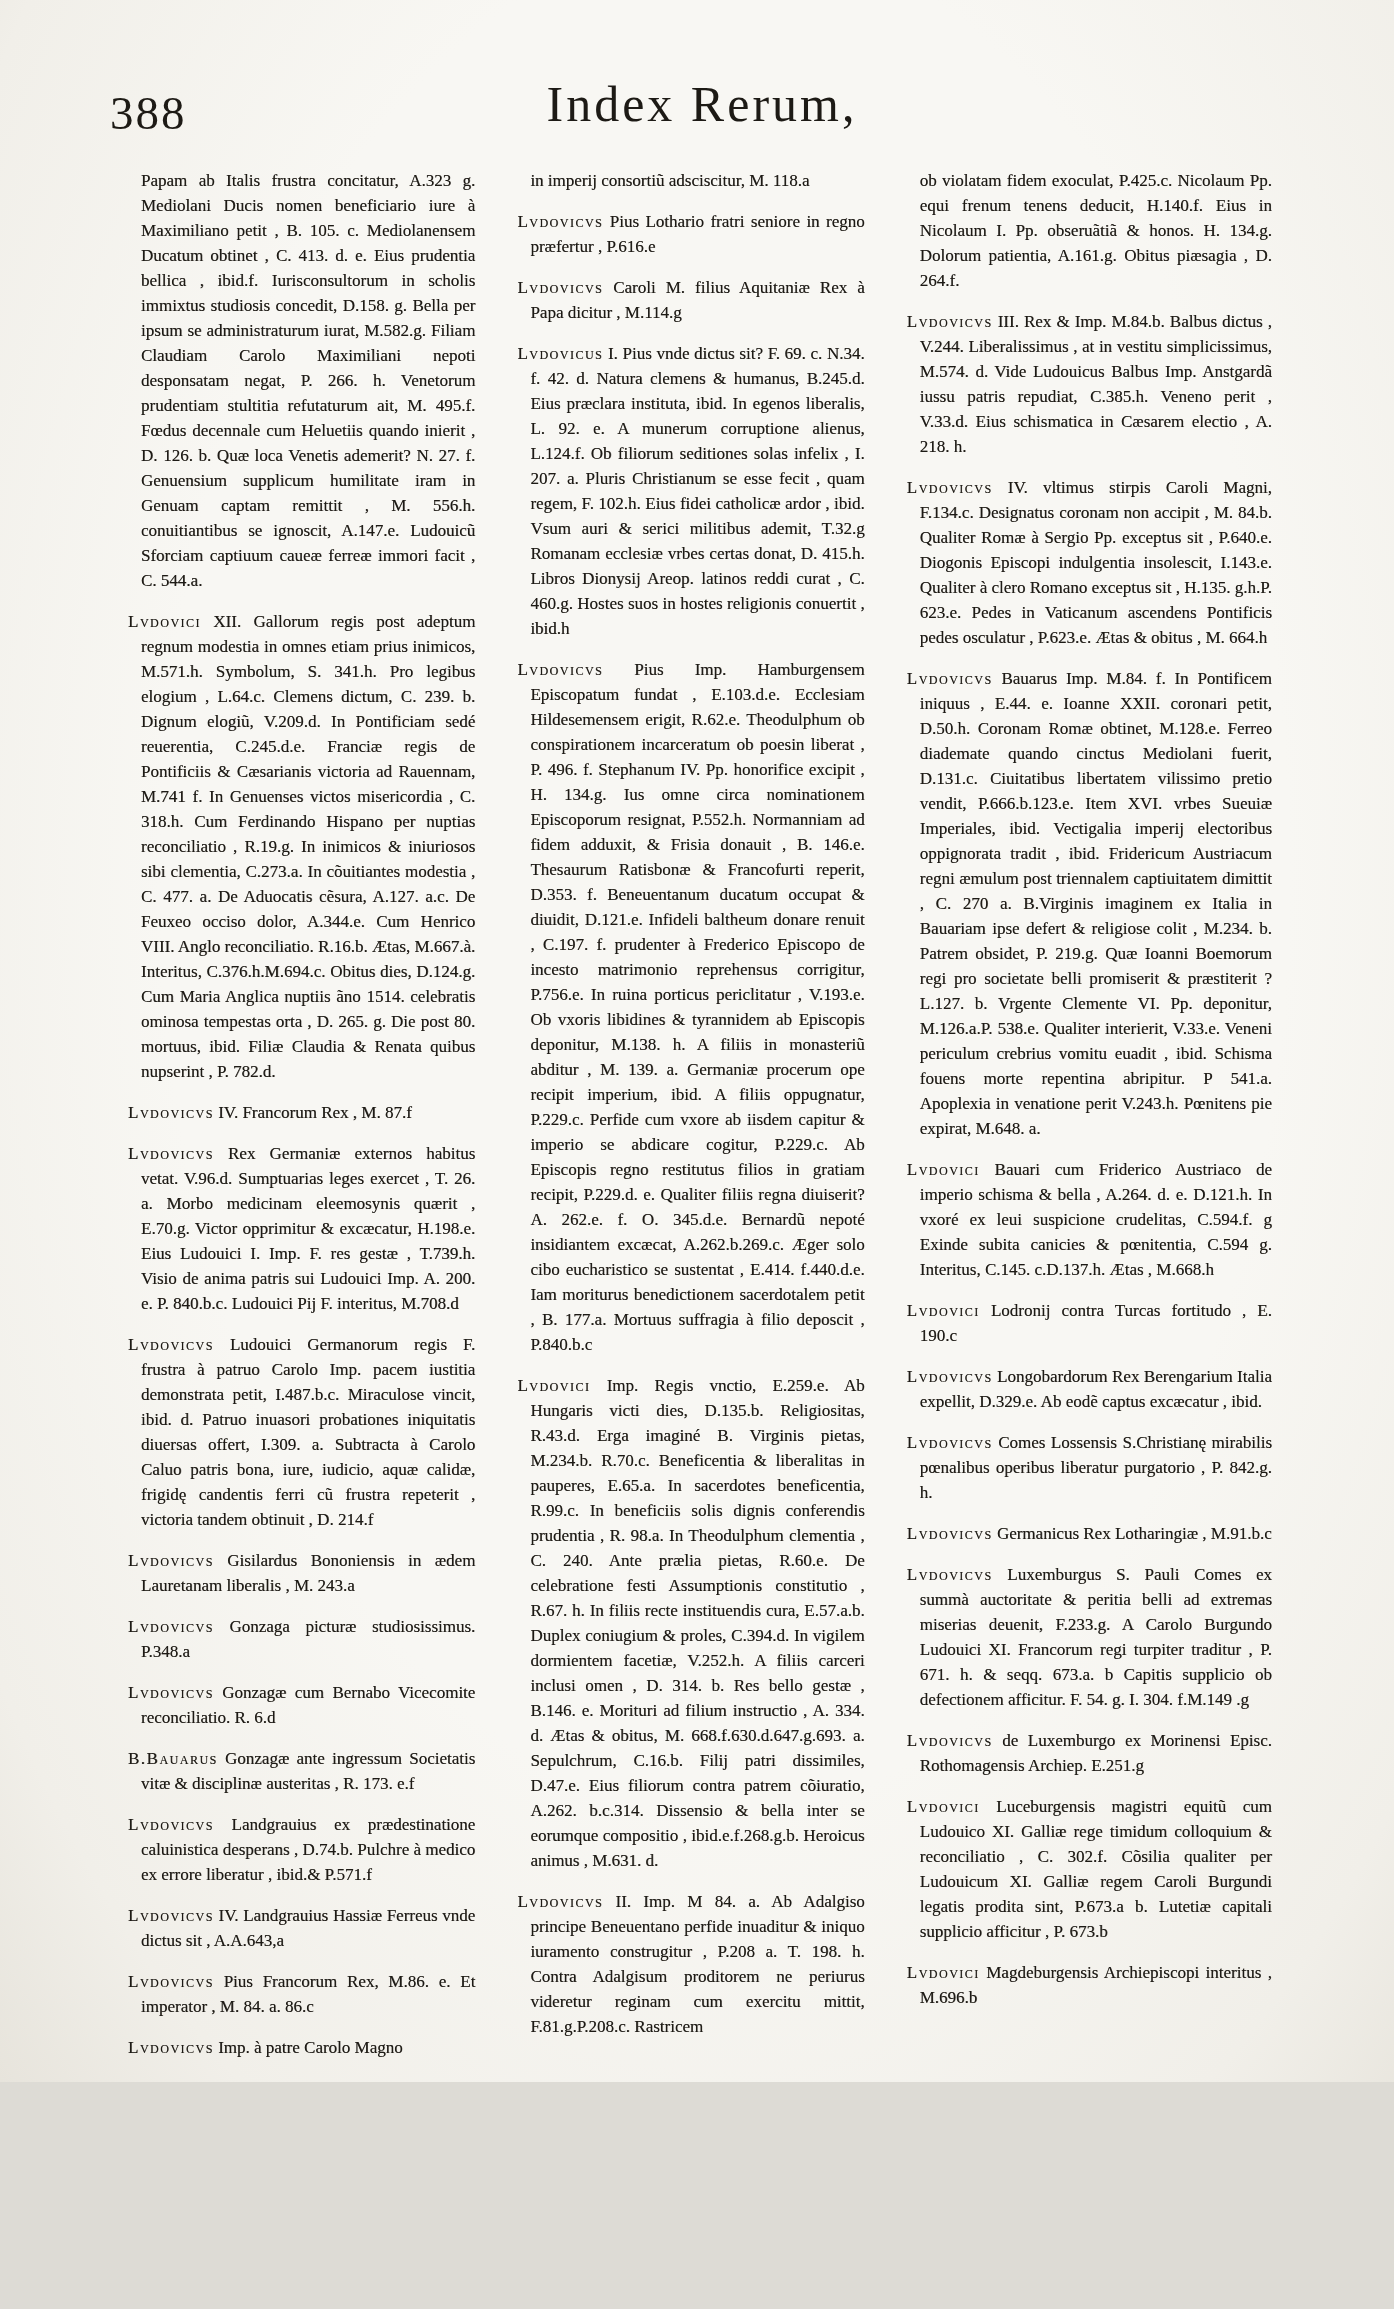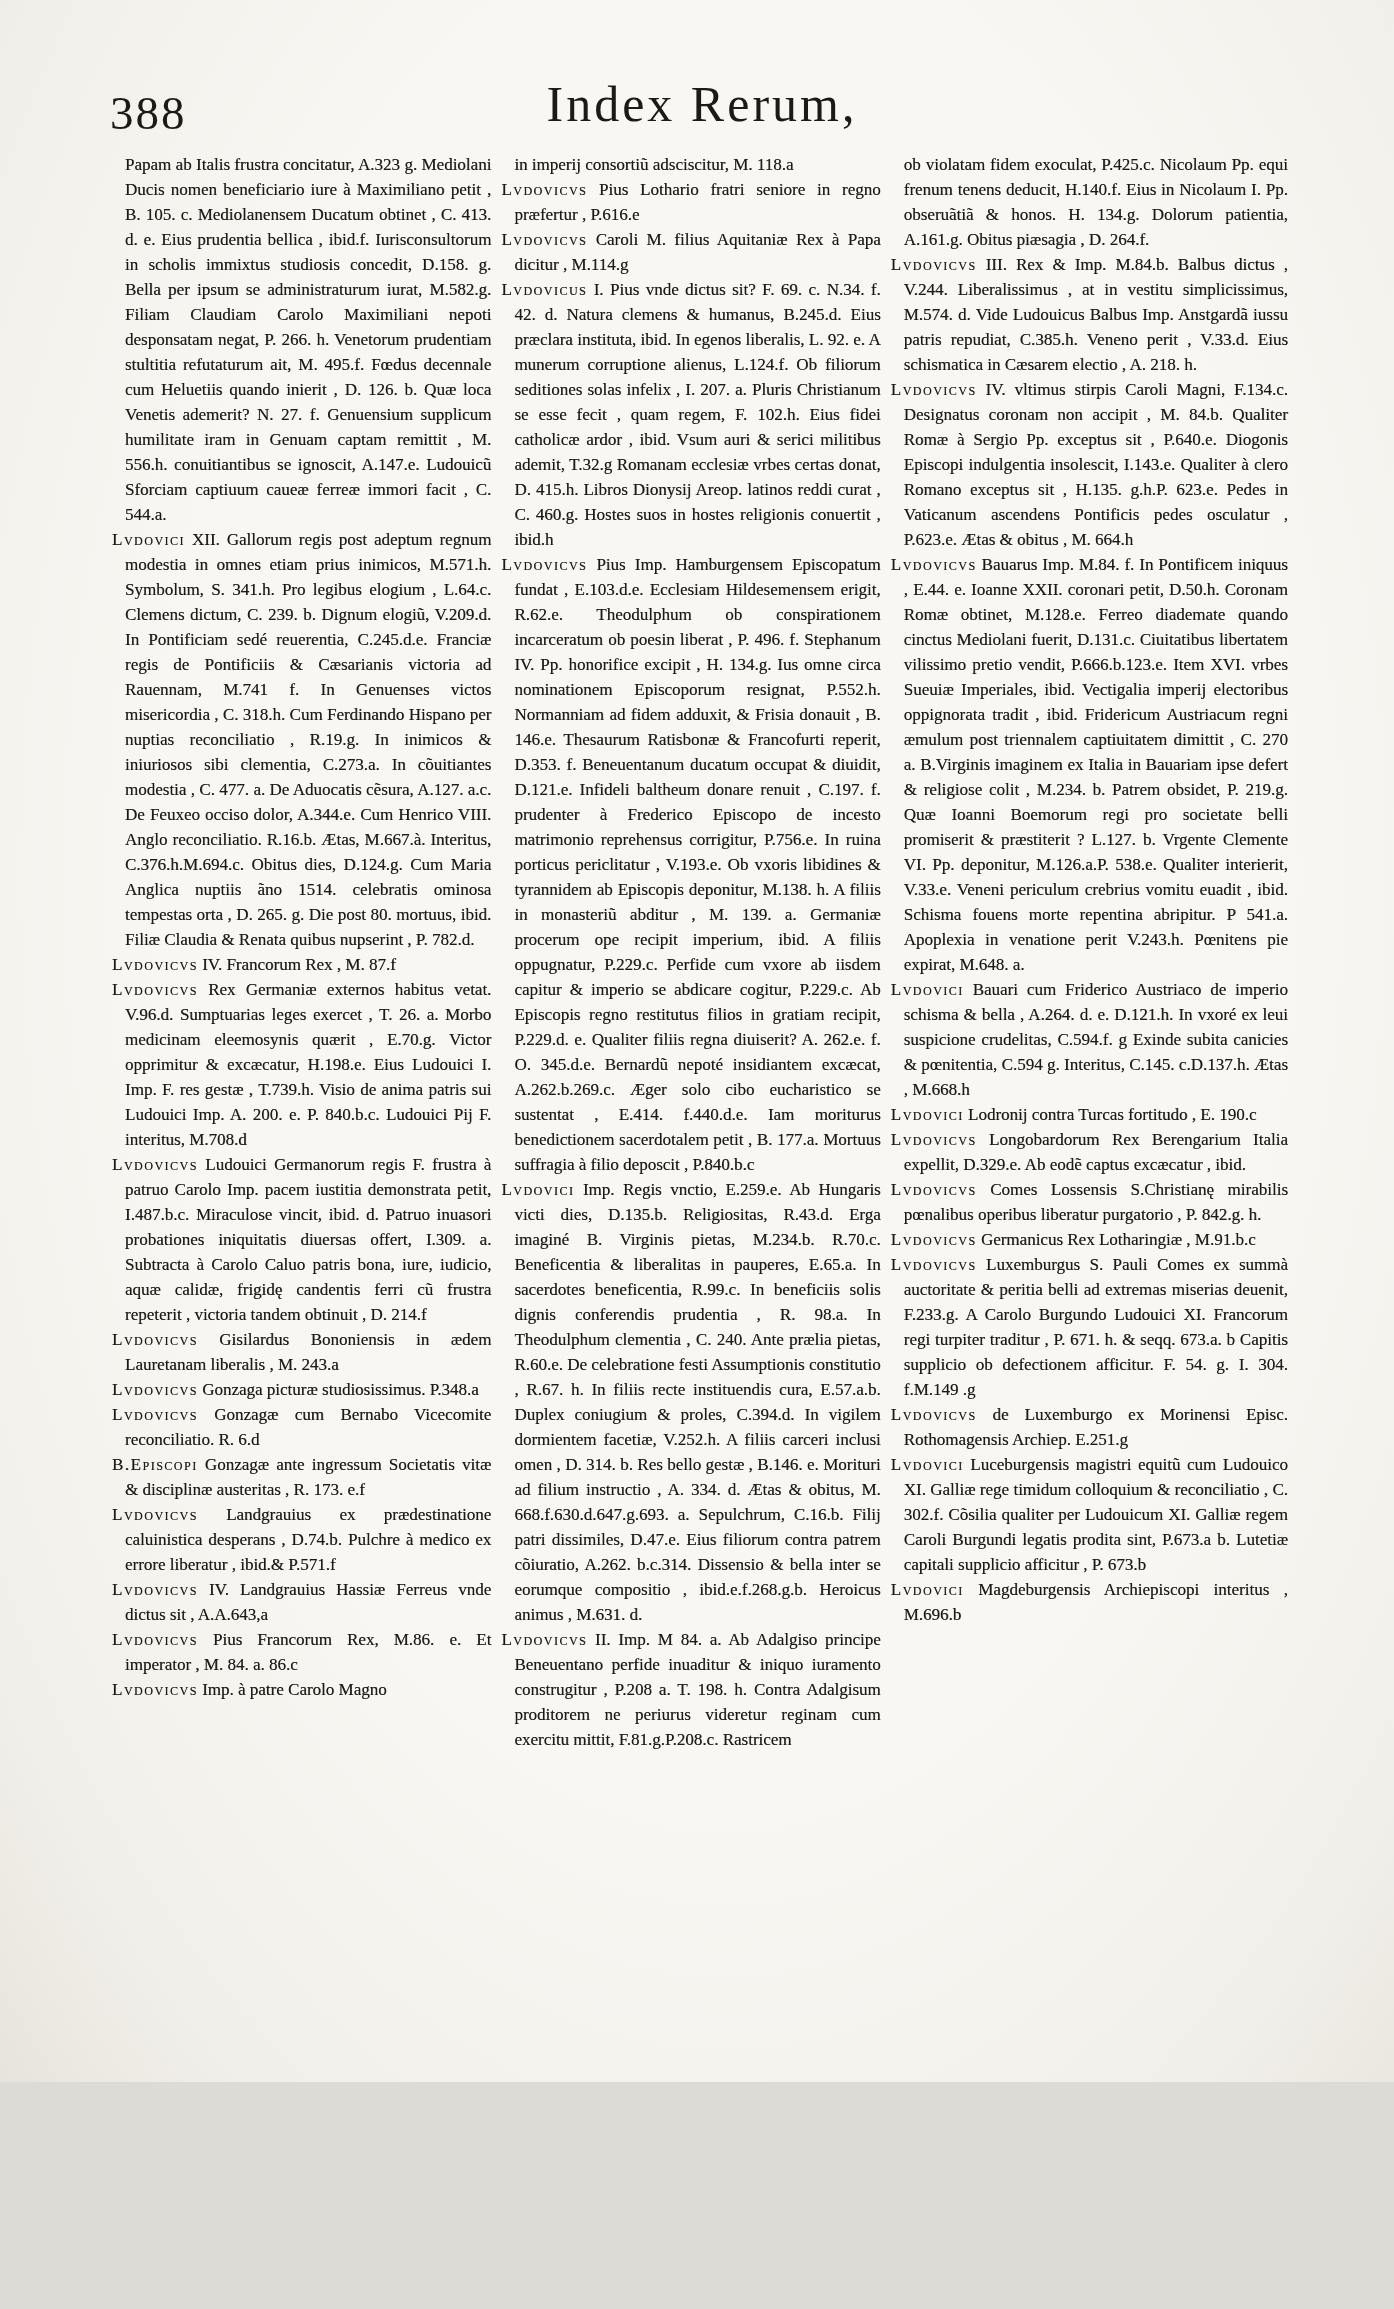--- a/index.html
+++ b/index.html
@@ -45,21 +45,21 @@
   }
   .col {
     width: 382px;
     font-size: 17px;
     line-height: 25px;
     text-align: justify;
     text-shadow: 0.3px 0.3px 0 rgba(25,20,12,0.55);
   }
   .col:last-child { width: 400px; }
   .entry {
-    margin: 0;
+    margin: 16px;
     text-indent: -13px;
     padding-left: 13px;
   }
   .entry.cont {
     text-indent: 0;
   }
   .headword {
     font-variant: small-caps;
     letter-spacing: 1.5px;
     font-weight: 500;
@@ -84,21 +84,21 @@
   <div class="cols">
     <div class="col">
         <p class="entry cont">Papam ab Italis frustra concitatur, A.323 g. Mediolani Ducis nomen beneficiario iure à Maximiliano petit , B. 105. c. Mediolanensem Ducatum obtinet , C. 413. d. e. Eius prudentia bellica , ibid.f. Iurisconsultorum in scholis immixtus studiosis concedit, D.158. g. Bella per ipsum se administraturum iurat, M.582.g. Filiam Claudiam Carolo Maximiliani nepoti desponsatam negat, P. 266. h. Venetorum prudentiam stultitia refutaturum ait, M. 495.f. Fœdus decennale cum Heluetiis quando inierit , D. 126. b. Quæ loca Venetis ademerit? N. 27. f. Genuensium supplicum humilitate iram in Genuam captam remittit , M. 556.h. conuitiantibus se ignoscit, A.147.e. Ludouicũ Sforciam captiuum caueæ ferreæ immori facit , C. 544.a.</p>
         <p class="entry"><span class="headword">Lvdovici</span> XII. Gallorum regis post adeptum regnum modestia in omnes etiam prius inimicos, M.571.h. Symbolum, S. 341.h. Pro legibus elogium , L.64.c. Clemens dictum, C. 239. b. Dignum elogiũ, V.209.d. In Pontificiam sedé reuerentia, C.245.d.e. Franciæ regis de Pontificiis &amp; Cæsarianis victoria ad Rauennam, M.741 f. In Genuenses victos misericordia , C. 318.h. Cum Ferdinando Hispano per nuptias reconciliatio , R.19.g. In inimicos &amp; iniuriosos sibi clementia, C.273.a. In cõuitiantes modestia , C. 477. a. De Aduocatis cẽsura, A.127. a.c. De Feuxeo occiso dolor, A.344.e. Cum Henrico VIII. Anglo reconciliatio. R.16.b. Ætas, M.667.à. Interitus, C.376.h.M.694.c. Obitus dies, D.124.g. Cum Maria Anglica nuptiis ãno 1514. celebratis ominosa tempestas orta , D. 265. g. Die post 80. mortuus, ibid. Filiæ Claudia &amp; Renata quibus nupserint , P. 782.d.</p>
         <p class="entry"><span class="headword">Lvdovicvs</span> IV. Francorum Rex , M. 87.f</p>
         <p class="entry"><span class="headword">Lvdovicvs</span> Rex Germaniæ externos habitus vetat. V.96.d. Sumptuarias leges exercet , T. 26. a. Morbo medicinam eleemosynis quærit , E.70.g. Victor opprimitur &amp; excæcatur, H.198.e. Eius Ludouici I. Imp. F. res gestæ , T.739.h. Visio de anima patris sui Ludouici Imp. A. 200. e. P. 840.b.c. Ludouici Pij F. interitus, M.708.d</p>
         <p class="entry"><span class="headword">Lvdovicvs</span> Ludouici Germanorum regis F. frustra à patruo Carolo Imp. pacem iustitia demonstrata petit, I.487.b.c. Miraculose vincit, ibid. d. Patruo inuasori probationes iniquitatis diuersas offert, I.309. a. Subtracta à Carolo Caluo patris bona, iure, iudicio, aquæ calidæ, frigidę candentis ferri cũ frustra repeterit , victoria tandem obtinuit , D. 214.f</p>
         <p class="entry"><span class="headword">Lvdovicvs</span> Gisilardus Bononiensis in ædem Lauretanam liberalis , M. 243.a</p>
         <p class="entry"><span class="headword">Lvdovicvs</span> Gonzaga picturæ studiosissimus. P.348.a</p>
         <p class="entry"><span class="headword">Lvdovicvs</span> Gonzagæ cum Bernabo Vicecomite reconciliatio. R. 6.d</p>
-        <p class="entry"><span class="headword">B.Episcopi</span> Gonzagæ ante ingressum Societatis vitæ &amp; disciplinæ austeritas , R. 173. e.f</p>
+        <p class="entry"><span class="headword">B.Bauarus</span> Gonzagæ ante ingressum Societatis vitæ &amp; disciplinæ austeritas , R. 173. e.f</p>
         <p class="entry"><span class="headword">Lvdovicvs</span> Landgrauius ex prædestinatione caluinistica desperans , D.74.b. Pulchre à medico ex errore liberatur , ibid.&amp; P.571.f</p>
         <p class="entry"><span class="headword">Lvdovicvs</span> IV. Landgrauius Hassiæ Ferreus vnde dictus sit , A.A.643,a</p>
         <p class="entry"><span class="headword">Lvdovicvs</span> Pius Francorum Rex, M.86. e. Et imperator , M. 84. a. 86.c</p>
         <p class="entry"><span class="headword">Lvdovicvs</span> Imp. à patre Carolo Magno</p>
       </div>
     <div class="col">
         <p class="entry cont">in imperij consortiũ adsciscitur, M. 118.a</p>
         <p class="entry"><span class="headword">Lvdovicvs</span> Pius Lothario fratri seniore in regno præfertur , P.616.e</p>
         <p class="entry"><span class="headword">Lvdovicvs</span> Caroli M. filius Aquitaniæ Rex à Papa dicitur , M.114.g</p>
         <p class="entry"><span class="headword">Lvdovicus</span> I. Pius vnde dictus sit? F. 69. c. N.34. f. 42. d. Natura clemens &amp; humanus, B.245.d. Eius præclara instituta, ibid. In egenos liberalis, L. 92. e. A munerum corruptione alienus, L.124.f. Ob filiorum seditiones solas infelix , I. 207. a. Pluris Christianum se esse fecit , quam regem, F. 102.h. Eius fidei catholicæ ardor , ibid. Vsum auri &amp; serici militibus ademit, T.32.g Romanam ecclesiæ vrbes certas donat, D. 415.h. Libros Dionysij Areop. latinos reddi curat , C. 460.g. Hostes suos in hostes religionis conuertit , ibid.h</p>

